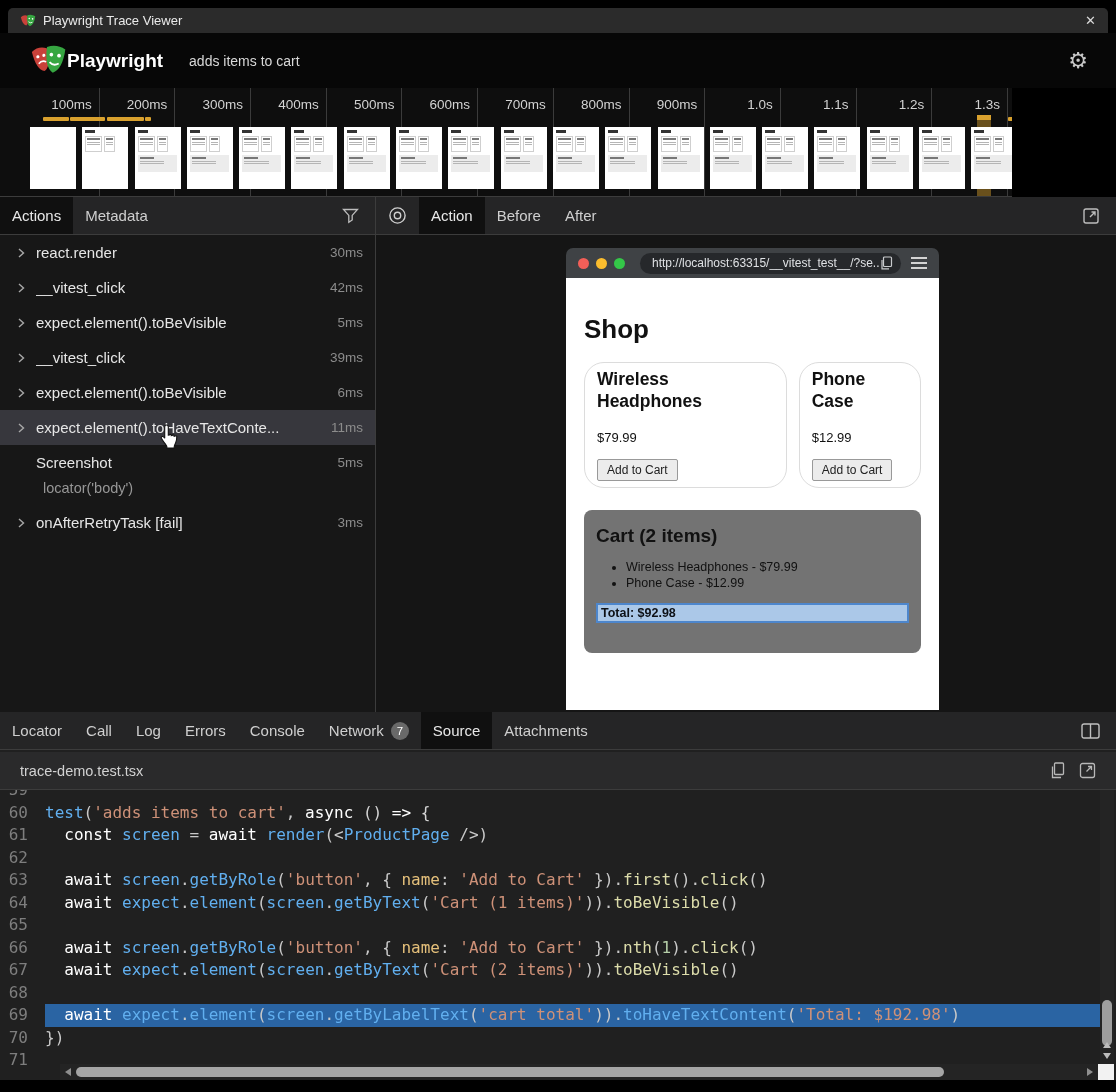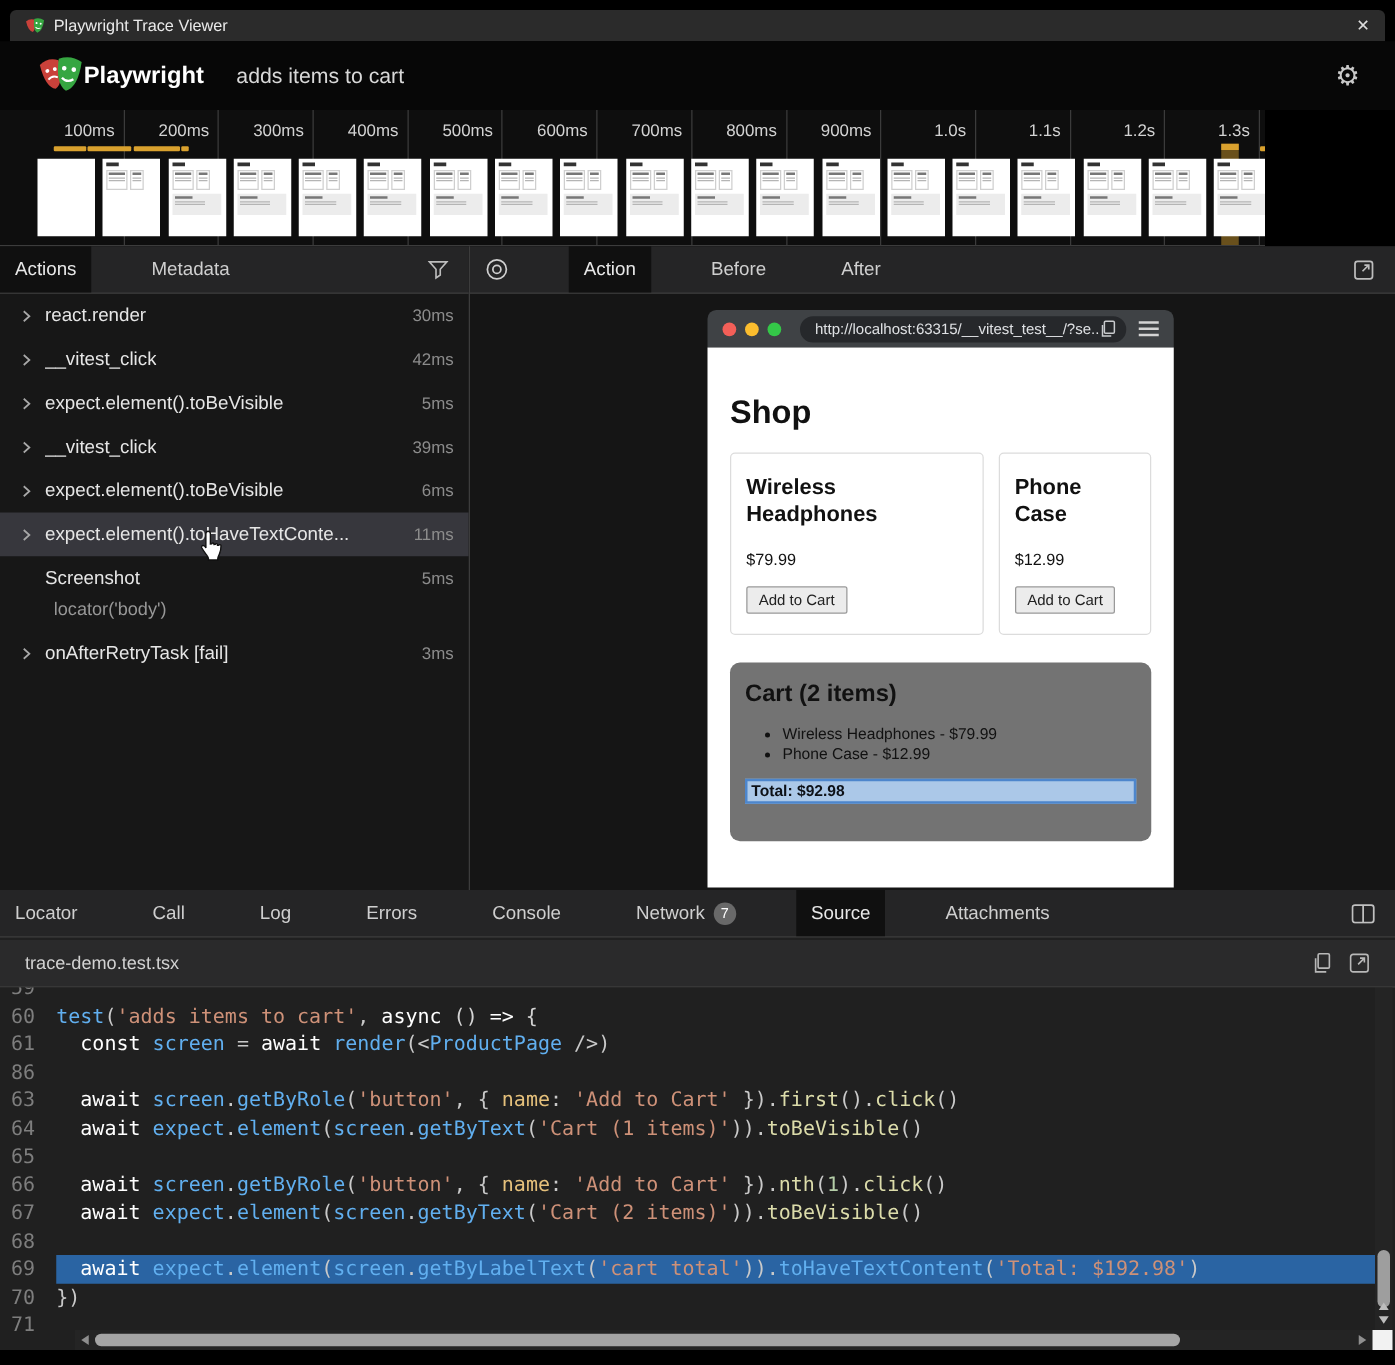--- a/index.html
+++ b/index.html
@@ -11,21 +11,21 @@
   #titlebar { position:absolute; left:8px; top:8px; width:1100px; height:25px;
     background:#2b2b2b; border-radius:5px 5px 0 0; display:flex; align-items:center;
     padding:0 12px; }
   #titlebar .tb-title { font-size:13px; color:#eaeaea; margin-left:7px; }
   #titlebar .tb-close { margin-left:auto; font-size:13px; color:#dcdcdc; cursor:default; }
 
   
   #header { position:absolute; left:0; top:33px; width:1116px; height:55px;
     background:#070707; display:flex; align-items:center; padding-left:30px; }
   #header .brand { font-size:19px; font-weight:bold; color:#fff; }
-  #header .test-title { font-size:17px; color:#d8d8d8; margin-left:26px; }
+  #header .test-title { font-size:14px; color:#d8d8d8; margin-left:26px; }
   #header .gear { margin-left:auto; margin-right:28px; font-size:22px; color:#c9c9c9; }
 
   
   #timeline { position:absolute; left:0; top:88px; width:1012px; height:109px;
     background:#0e0e0e; border-bottom:1px solid #3c3c3c; overflow:hidden; }
   #ticks { position:absolute; left:24px; right:4px; top:0; bottom:0; display:flex; }
   #ticks .cell { flex:1; border-right:1px solid #3b3b3b; position:relative; }
   #ticks .cell span { position:absolute; right:7px; top:9px; font-size:13.5px; color:#d2d2d2; }
   .dur-bar { position:absolute; top:29px; height:4px; border-radius:1px; }
   #band { position:absolute; top:27px; bottom:0; }
@@ -44,21 +44,21 @@
   .t-cart .t-ln { width:70%; }
   .t-cart .t-ln.dark { width:40%; }
 
   
   #main { position:absolute; left:0; top:197px; width:1116px; height:515px; display:flex; }
   #left-panel { width:376px; height:100%; background:#171717; border-right:1px solid #3c3c3c;
     display:flex; flex-direction:column; }
   #right-panel { flex:1; height:100%; background:#151515; position:relative; }
 
   .tabbar { height:38px; background:#252526; border-bottom:1px solid #3c3c3c;
-    display:flex; align-items:stretch; flex:none;gap:36px; }
+    display:flex; align-items:stretch; flex:none; }
   .tab { display:flex; align-items:center; padding:0 12px; font-size:15px; color:#cfcfcf; }
   .tab.selected { background:#101010; color:#e8e8e8; }
   .tab .badge { margin-left:7px; width:18px; height:18px; border-radius:50%; background:#696969;
     color:#fff; font-size:11.5px; display:flex; align-items:center; justify-content:center; }
   .bar-icon { display:flex; align-items:center; padding:0 11px; }
   .bar-icon.right { margin-left:auto; padding-right:16px; }
 
   
   #action-list { flex:1; overflow:hidden; }
   .action-row { height:35px; display:flex; align-items:center; padding:0 12px 0 14px; }
@@ -77,21 +77,21 @@
     align-items:center; padding:0 12px; }
   .dot { width:11px; height:11px; border-radius:50%; margin-right:7px; flex:none; }
   #urlbar { margin-left:8px; flex:1; height:21px; background:#26282b; border-radius:11px;
     display:flex; align-items:center; padding:0 8px 0 12px; min-width:0; }
   #urlbar .url { font-size:12px; color:#dfe1e4; white-space:nowrap; overflow:hidden; flex:1; }
   #hamburger { margin-left:10px; display:flex; flex-direction:column; gap:3px; }
   #hamburger i { display:block; width:16px; height:2px; background:#d4d4d4; }
   #page { height:432px; background:#fff; color:#111; padding:0 18px; overflow:hidden; }
   #page h1 { font-size:26px; font-weight:bold; padding-top:36px; }
   #products { display:flex; gap:12px; margin-top:17px; align-items:stretch; }
-  .product-card { border:1px solid #dcdcdc; border-radius:4px; padding:16px 12px; }
+  .product-card { border:1px solid #dcdcdc; border-radius:20px; padding:6px 12px; }
   .product-card.p0 { width:204px; }
   .product-card.p1 { width:123px; }
   .p-name { font-size:17.5px; font-weight:bold; line-height:1.25; }
   .p-price { font-size:13px; margin-top:17px; }
   .p-btn { display:inline-block; margin-top:14px; font-size:12px; color:#222;
     border:1px solid #999; background:#ececec; padding:3px 9px; border-radius:2px; }
   #cart { margin-top:22px; background:#737373; border-radius:8px; padding:15px 12px 30px; }
   #cart h2 { font-size:19px; font-weight:bold; }
   #cart ul { margin:13px 0 0 30px; font-size:12.5px; line-height:1.15; }
   #cart li { margin-bottom:2px; }
@@ -821,21 +821,21 @@
         </svg>
       </span>
     </span>
   </div>
 
   <div id="code">
     <div id="code-inner">
         <div class="code-line"><span class="gutter">59</span><span class="lc"></span></div>
         <div class="code-line"><span class="gutter">60</span><span class="lc"><span class="tk-id">test</span><span class="tk-pun">(</span><span class="tk-str">'adds items to cart'</span><span class="tk-pun">, </span><span class="tk-kw">async</span><span class="tk-txt"> () </span><span class="tk-kw">=&gt;</span><span class="tk-txt"> {</span></span></div>
         <div class="code-line"><span class="gutter">61</span><span class="lc"><span class="tk-txt">  </span><span class="tk-kw">const</span><span class="tk-txt"> </span><span class="tk-id">screen</span><span class="tk-pun"> = </span><span class="tk-kw">await</span><span class="tk-txt"> </span><span class="tk-id">render</span><span class="tk-pun">(&lt;</span><span class="tk-id">ProductPage</span><span class="tk-pun"> /&gt;)</span></span></div>
-        <div class="code-line"><span class="gutter">86</span><span class="lc"></span></div>
+        <div class="code-line"><span class="gutter">62</span><span class="lc"></span></div>
         <div class="code-line"><span class="gutter">63</span><span class="lc"><span class="tk-txt">  </span><span class="tk-kw">await</span><span class="tk-txt"> </span><span class="tk-id">screen</span><span class="tk-pun">.</span><span class="tk-id">getByRole</span><span class="tk-pun">(</span><span class="tk-str">'button'</span><span class="tk-pun">, { </span><span class="tk-prop">name</span><span class="tk-pun">: </span><span class="tk-str">'Add to Cart'</span><span class="tk-pun"> }).</span><span class="tk-fn">first</span><span class="tk-pun">().</span><span class="tk-fn">click</span><span class="tk-pun">()</span></span></div>
         <div class="code-line"><span class="gutter">64</span><span class="lc"><span class="tk-txt">  </span><span class="tk-kw">await</span><span class="tk-txt"> </span><span class="tk-id">expect</span><span class="tk-pun">.</span><span class="tk-id">element</span><span class="tk-pun">(</span><span class="tk-id">screen</span><span class="tk-pun">.</span><span class="tk-id">getByText</span><span class="tk-pun">(</span><span class="tk-str">'Cart (1 items)'</span><span class="tk-pun">)).</span><span class="tk-fn">toBeVisible</span><span class="tk-pun">()</span></span></div>
         <div class="code-line"><span class="gutter">65</span><span class="lc"></span></div>
         <div class="code-line"><span class="gutter">66</span><span class="lc"><span class="tk-txt">  </span><span class="tk-kw">await</span><span class="tk-txt"> </span><span class="tk-id">screen</span><span class="tk-pun">.</span><span class="tk-id">getByRole</span><span class="tk-pun">(</span><span class="tk-str">'button'</span><span class="tk-pun">, { </span><span class="tk-prop">name</span><span class="tk-pun">: </span><span class="tk-str">'Add to Cart'</span><span class="tk-pun"> }).</span><span class="tk-fn">nth</span><span class="tk-pun">(</span><span class="tk-num">1</span><span class="tk-pun">).</span><span class="tk-fn">click</span><span class="tk-pun">()</span></span></div>
         <div class="code-line"><span class="gutter">67</span><span class="lc"><span class="tk-txt">  </span><span class="tk-kw">await</span><span class="tk-txt"> </span><span class="tk-id">expect</span><span class="tk-pun">.</span><span class="tk-id">element</span><span class="tk-pun">(</span><span class="tk-id">screen</span><span class="tk-pun">.</span><span class="tk-id">getByText</span><span class="tk-pun">(</span><span class="tk-str">'Cart (2 items)'</span><span class="tk-pun">)).</span><span class="tk-fn">toBeVisible</span><span class="tk-pun">()</span></span></div>
         <div class="code-line"><span class="gutter">68</span><span class="lc"></span></div>
         <div class="code-line hl"><span class="gutter">69</span><span class="lc"><span class="tk-txt">  </span><span class="tk-kw">await</span><span class="tk-txt"> </span><span class="tk-id">expect</span><span class="tk-pun">.</span><span class="tk-id">element</span><span class="tk-pun">(</span><span class="tk-id">screen</span><span class="tk-pun">.</span><span class="tk-id">getByLabelText</span><span class="tk-pun">(</span><span class="tk-str">'cart total'</span><span class="tk-pun">)).</span><span class="tk-id">toHaveTextContent</span><span class="tk-pun">(</span><span class="tk-str">'Total: $192.98'</span><span class="tk-pun">)</span></span></div>
         <div class="code-line"><span class="gutter">70</span><span class="lc"><span class="tk-pun">})</span></span></div>
         <div class="code-line"><span class="gutter">71</span><span class="lc"></span></div>
       </div>

